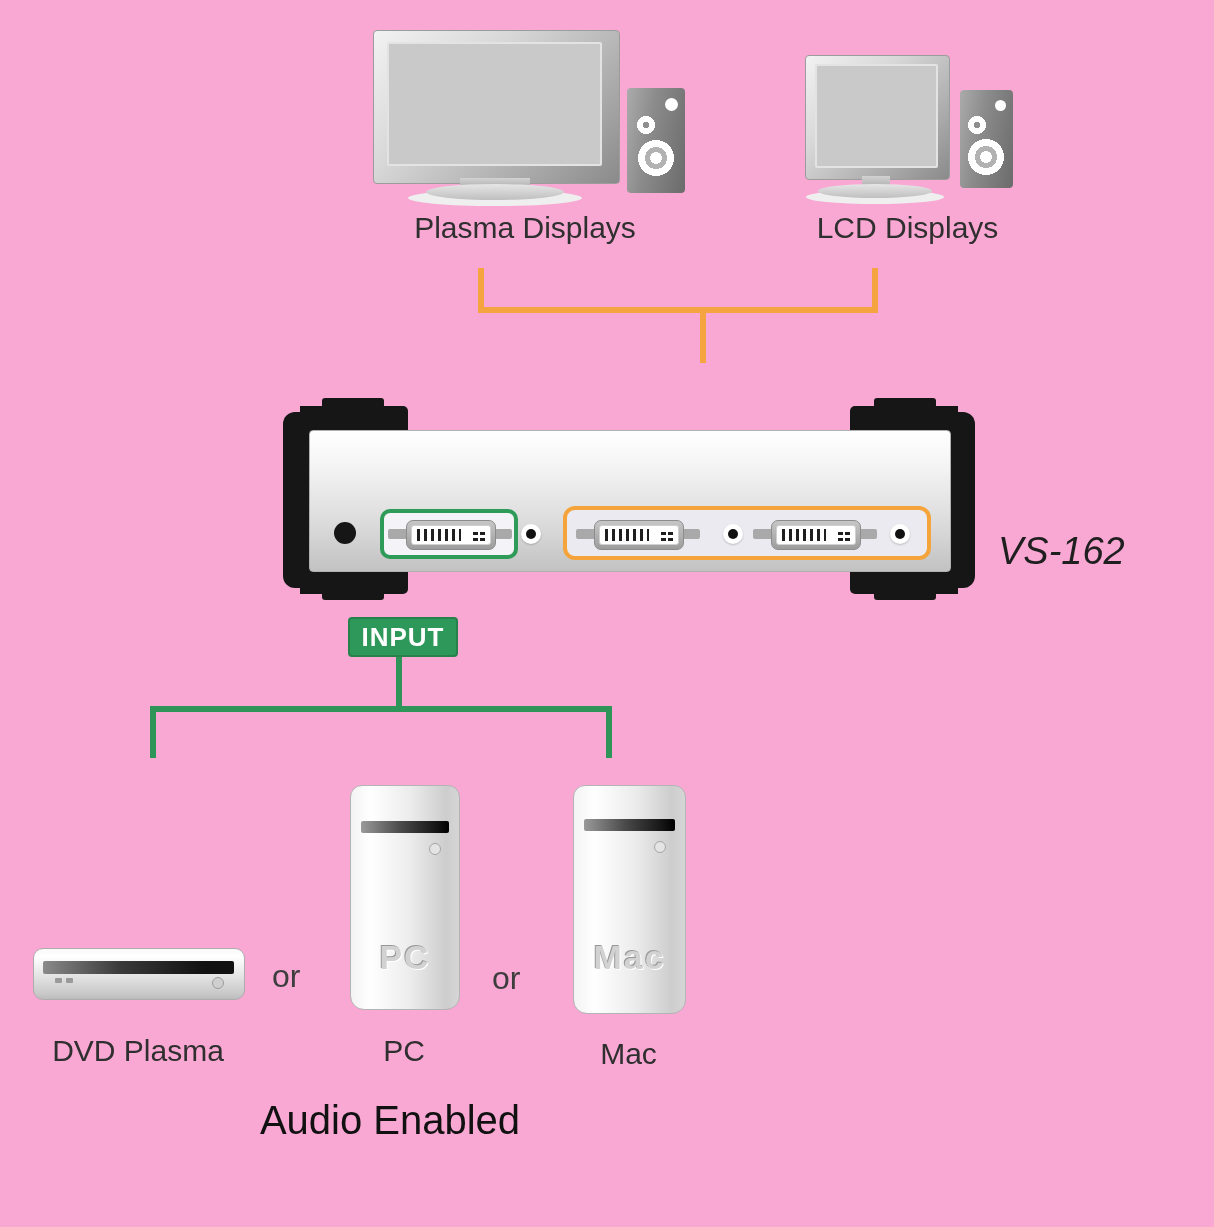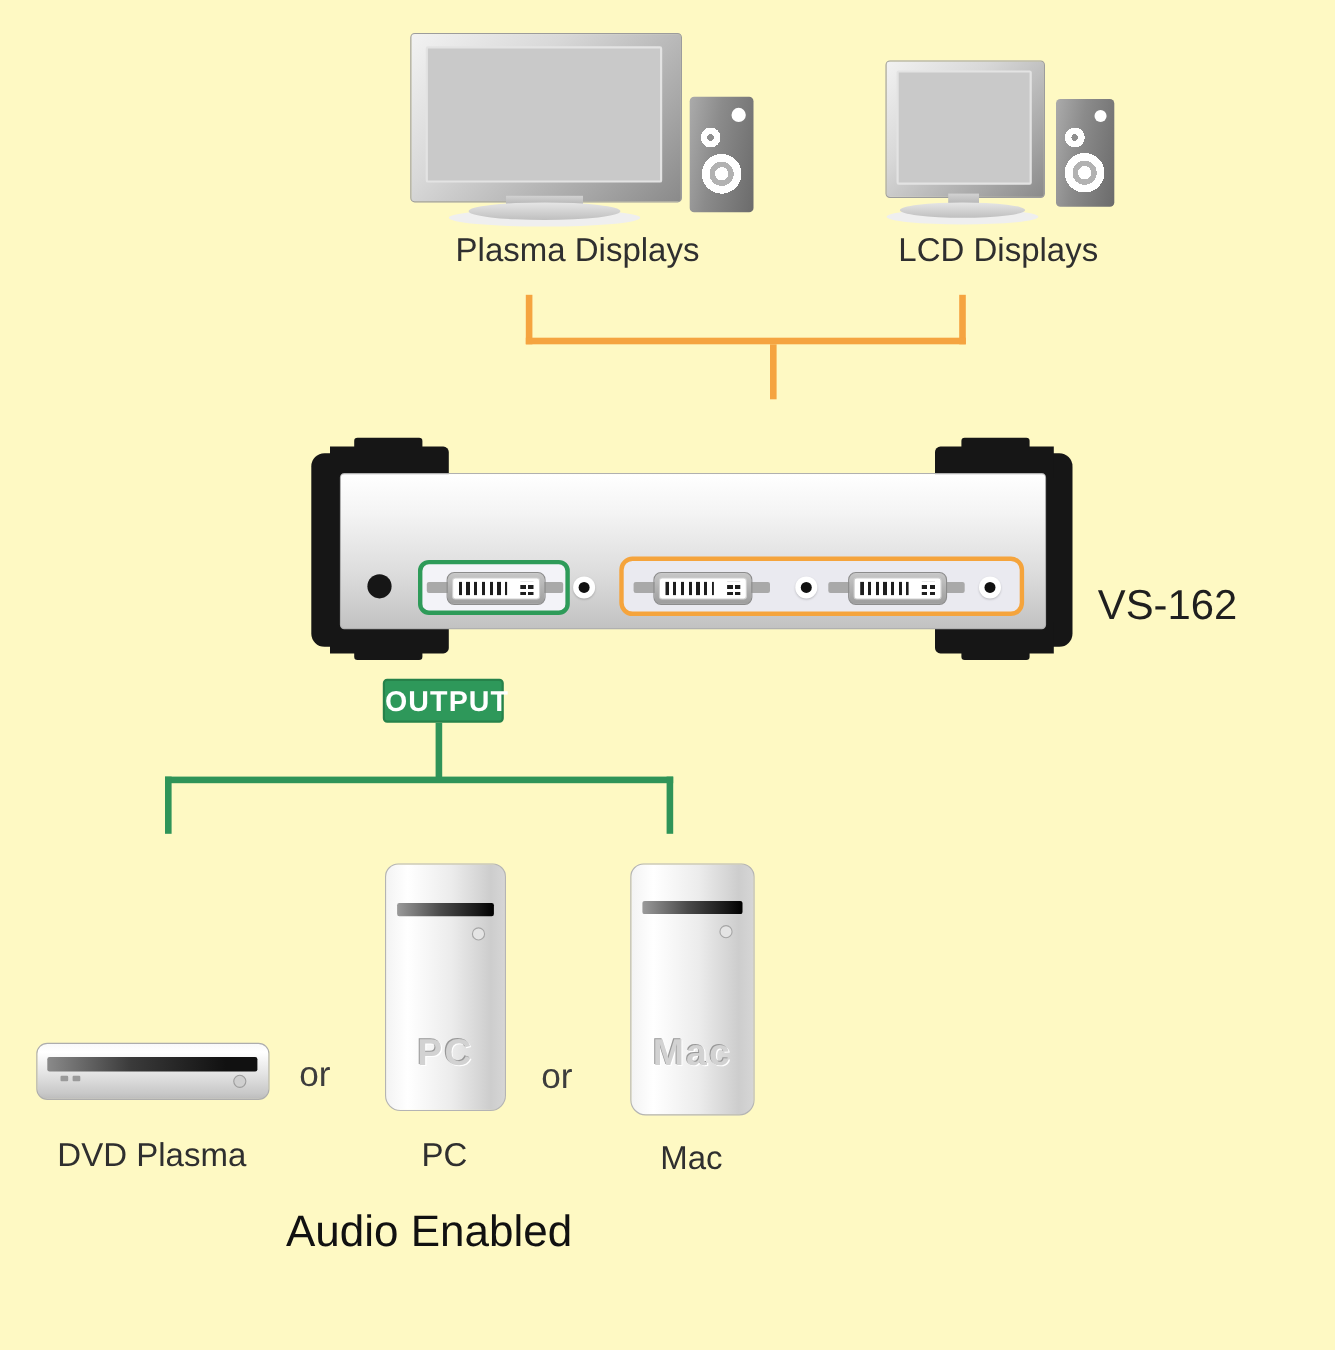--- a/index.html
+++ b/index.html
@@ -1,17 +1,17 @@
 <!DOCTYPE html>
 <html><head>
 <meta charset="utf-8">
 <style>
   html,body{margin:0;padding:0;background:#ffffff;}
   .canvas{
-    position:relative;width:1214px;height:1227px;background:#fef9c3;overflow:hidden;
+    position:relative;width:1214px;height:1227px;background:#f9a8d4;overflow:hidden;
     font-family:"Liberation Sans",sans-serif;
   }
   .caption{
     position:absolute;text-align:center;color:#2f2f2f;font-size:30px;line-height:40px;
     white-space:nowrap;
   }
   
   .tv-frame{position:absolute;border:1px solid #9c9c9c;border-radius:4px;
     background:linear-gradient(135deg,#f2f2f2 0%,#d8d8d8 35%,#a9a9a9 75%,#8a8a8a 100%);}
   .tv-screen{position:absolute;background:#c9c9c9;border:2px solid #e3e3e3;border-radius:2px;}
@@ -61,21 +61,21 @@
     border:1px solid #a5a5a5;}
   .emboss{position:absolute;text-align:center;font-weight:bold;font-size:34px;letter-spacing:2px;
     color:#d2d2d2;text-shadow:-1px -1px 0 #989898,1px 1px 0 #ffffff;}
   .dvd{position:absolute;border:1px solid #adadad;border-radius:10px;
     background:linear-gradient(#f9f9f9 0%,#ffffff 15%,#e3e3e3 55%,#c8c8c8 90%,#bcbcbc 100%);}
   .dvd-slot{position:absolute;height:13px;border-radius:2px;
     background:linear-gradient(90deg,#8a8a8a 0%,#3a3a3a 40%,#111 85%);}
   .dvd-chip{position:absolute;height:5px;width:7px;background:#9a9a9a;border-radius:1px;}
   .dvd-btn{position:absolute;width:10px;height:10px;border-radius:50%;background:#cfcfcf;border:1px solid #9d9d9d;}
   .or-text{position:absolute;font-size:32px;color:#3d3d3d;}
-  .model-text{position:absolute;font-size:38px;color:#1f1f1f;white-space:nowrap;}
+  .model-text{position:absolute;font-size:38px;color:#1f1f1f;white-space:nowrap;font-style:italic;}
   .footer-text{position:absolute;font-size:40px;font-weight:normal;color:#111111;text-align:center;white-space:nowrap;}
 </style>
 </head>
 <body>
 
 <div class="canvas">
 
   <div class="tv-frame" style="left:373px;top:30px;width:245px;height:152px;">
     <div class="tv-screen" style="left:13px;top:11px;width:211px;height:120px;"></div>
   </div>
@@ -160,21 +160,21 @@
   </div>
   <div class="jack" style="left:723px;top:524px;">
     <div class="jack-core"></div>
   </div>
   <div class="jack" style="left:890px;top:524px;">
     <div class="jack-core"></div>
   </div>
 
   <div class="model-text" style="left:998px;top:530px;">VS-162</div>
 
-  <div class="tag" style="left:348px;top:617px;width:110px;height:40px;line-height:36px;background:#2E985A;border:2px solid #26824A;border-radius:4px;letter-spacing:1px;">OUTPUT</div>
+  <div class="tag" style="left:348px;top:617px;width:110px;height:40px;line-height:36px;background:#2E985A;border:2px solid #26824A;border-radius:4px;letter-spacing:1px;">INPUT</div>
   <div class="gline" style="left:396px;top:657px;width:6px;height:51px;"></div>
   <div class="gline" style="left:150px;top:706px;width:462px;height:6px;"></div>
   <div class="gline" style="left:150px;top:706px;width:6px;height:52px;"></div>
   <div class="gline" style="left:606px;top:706px;width:6px;height:52px;"></div>
 
   <div class="dvd" style="left:33px;top:948px;width:210px;height:50px;">
     <div class="dvd-slot" style="left:9px;top:12px;width:191px;"></div>
     <div class="dvd-chip" style="left:21px;top:29px;"></div>
     <div class="dvd-chip" style="left:32px;top:29px;"></div>
     <div class="dvd-btn" style="left:178px;top:28px;"></div>

